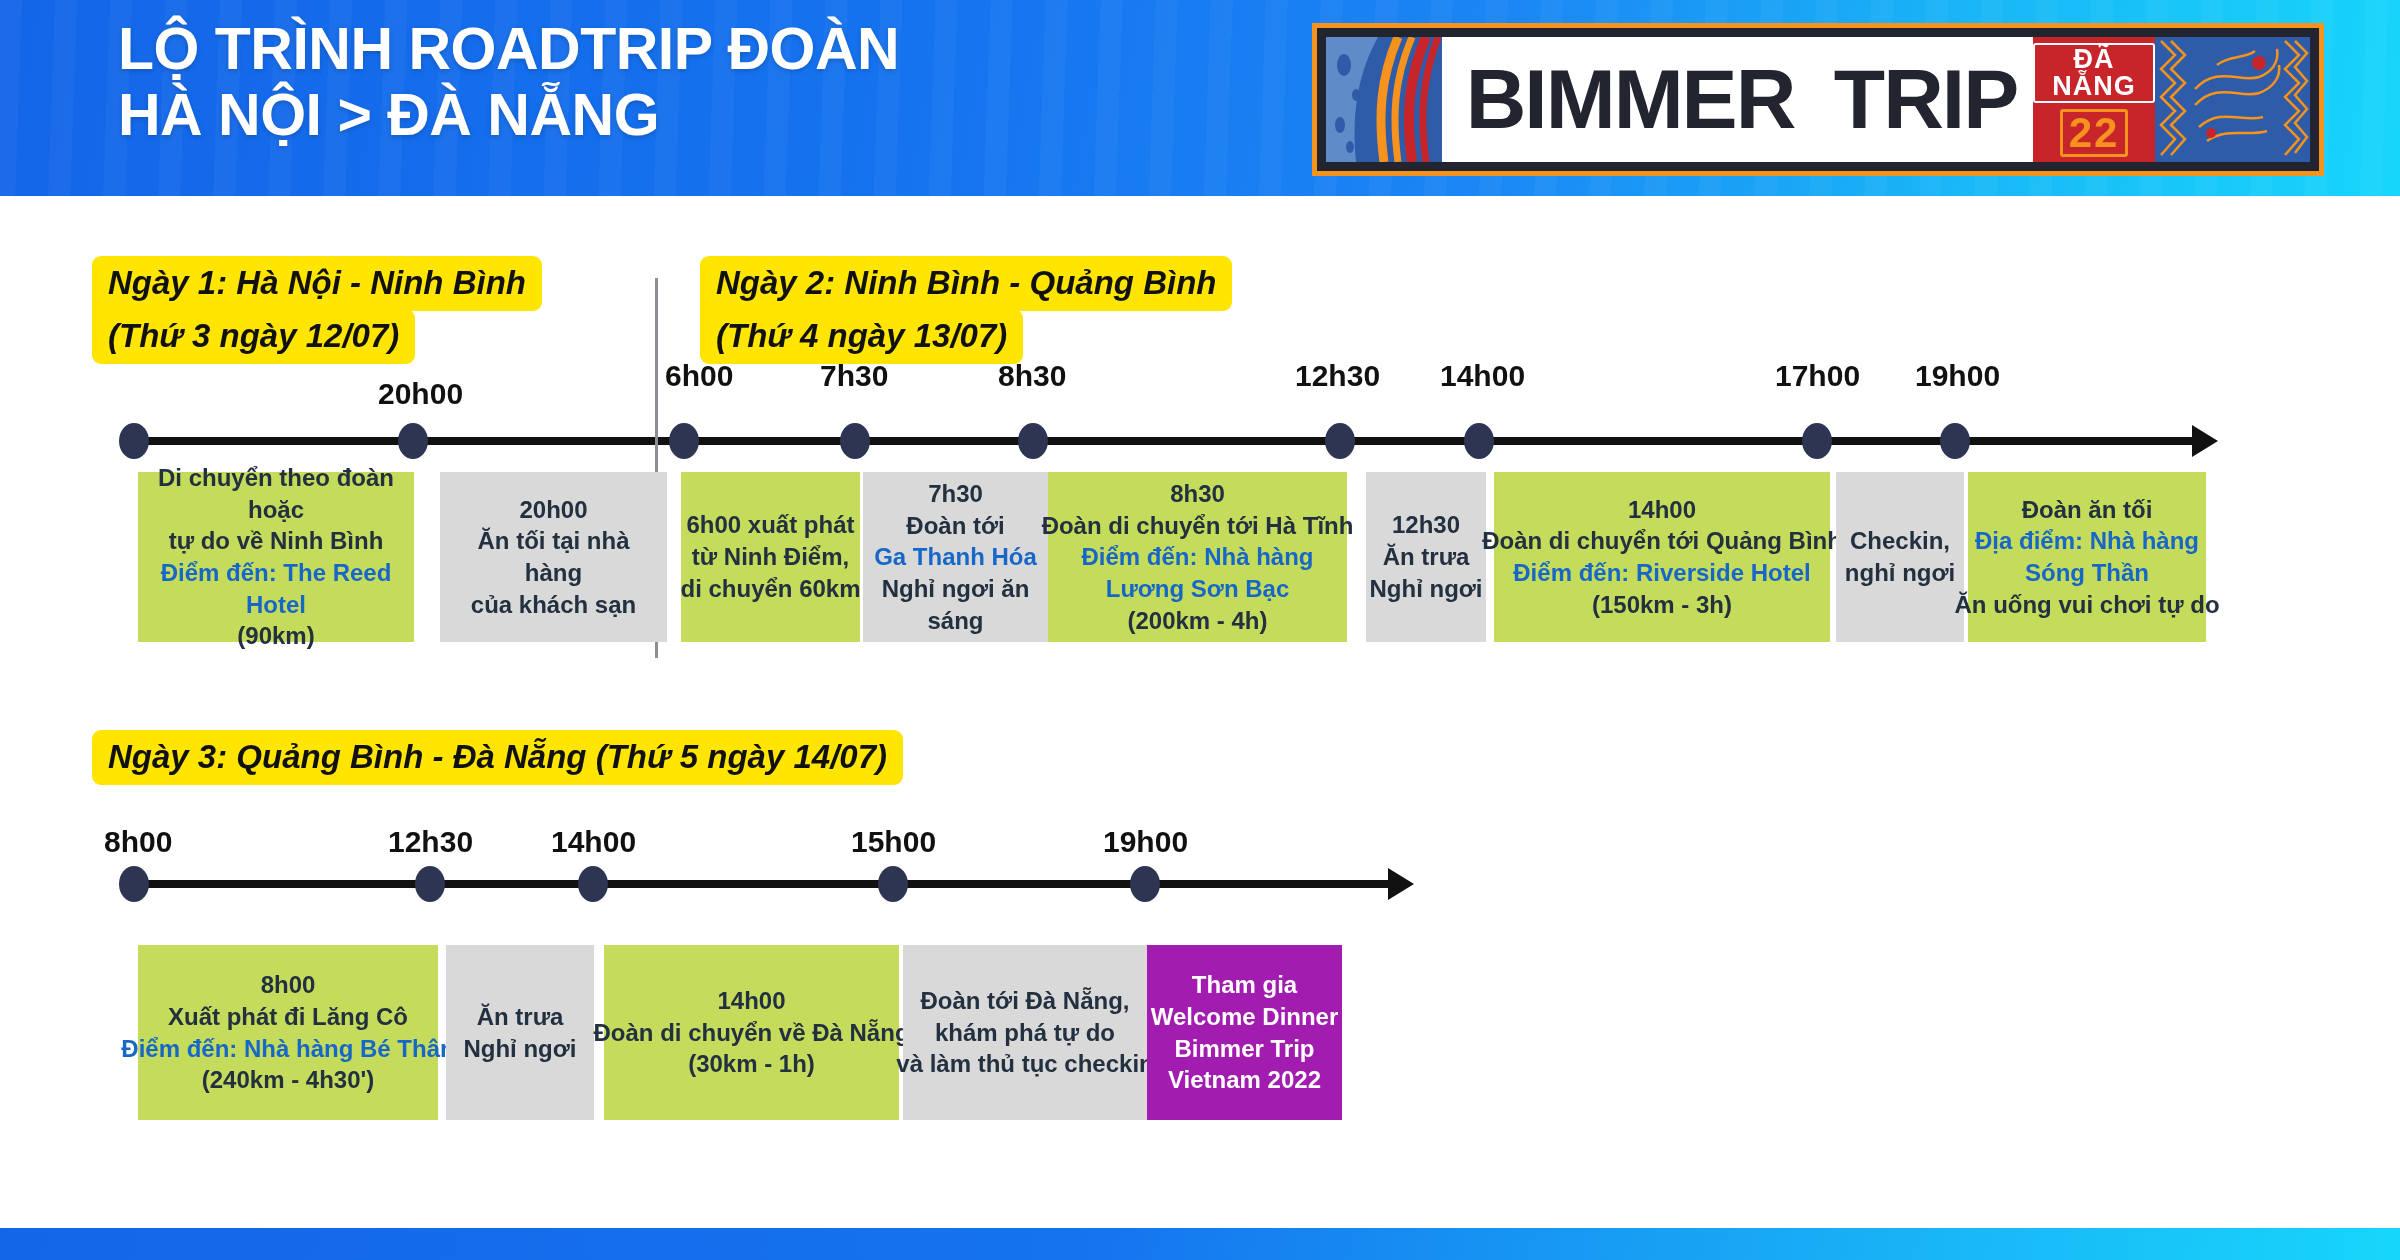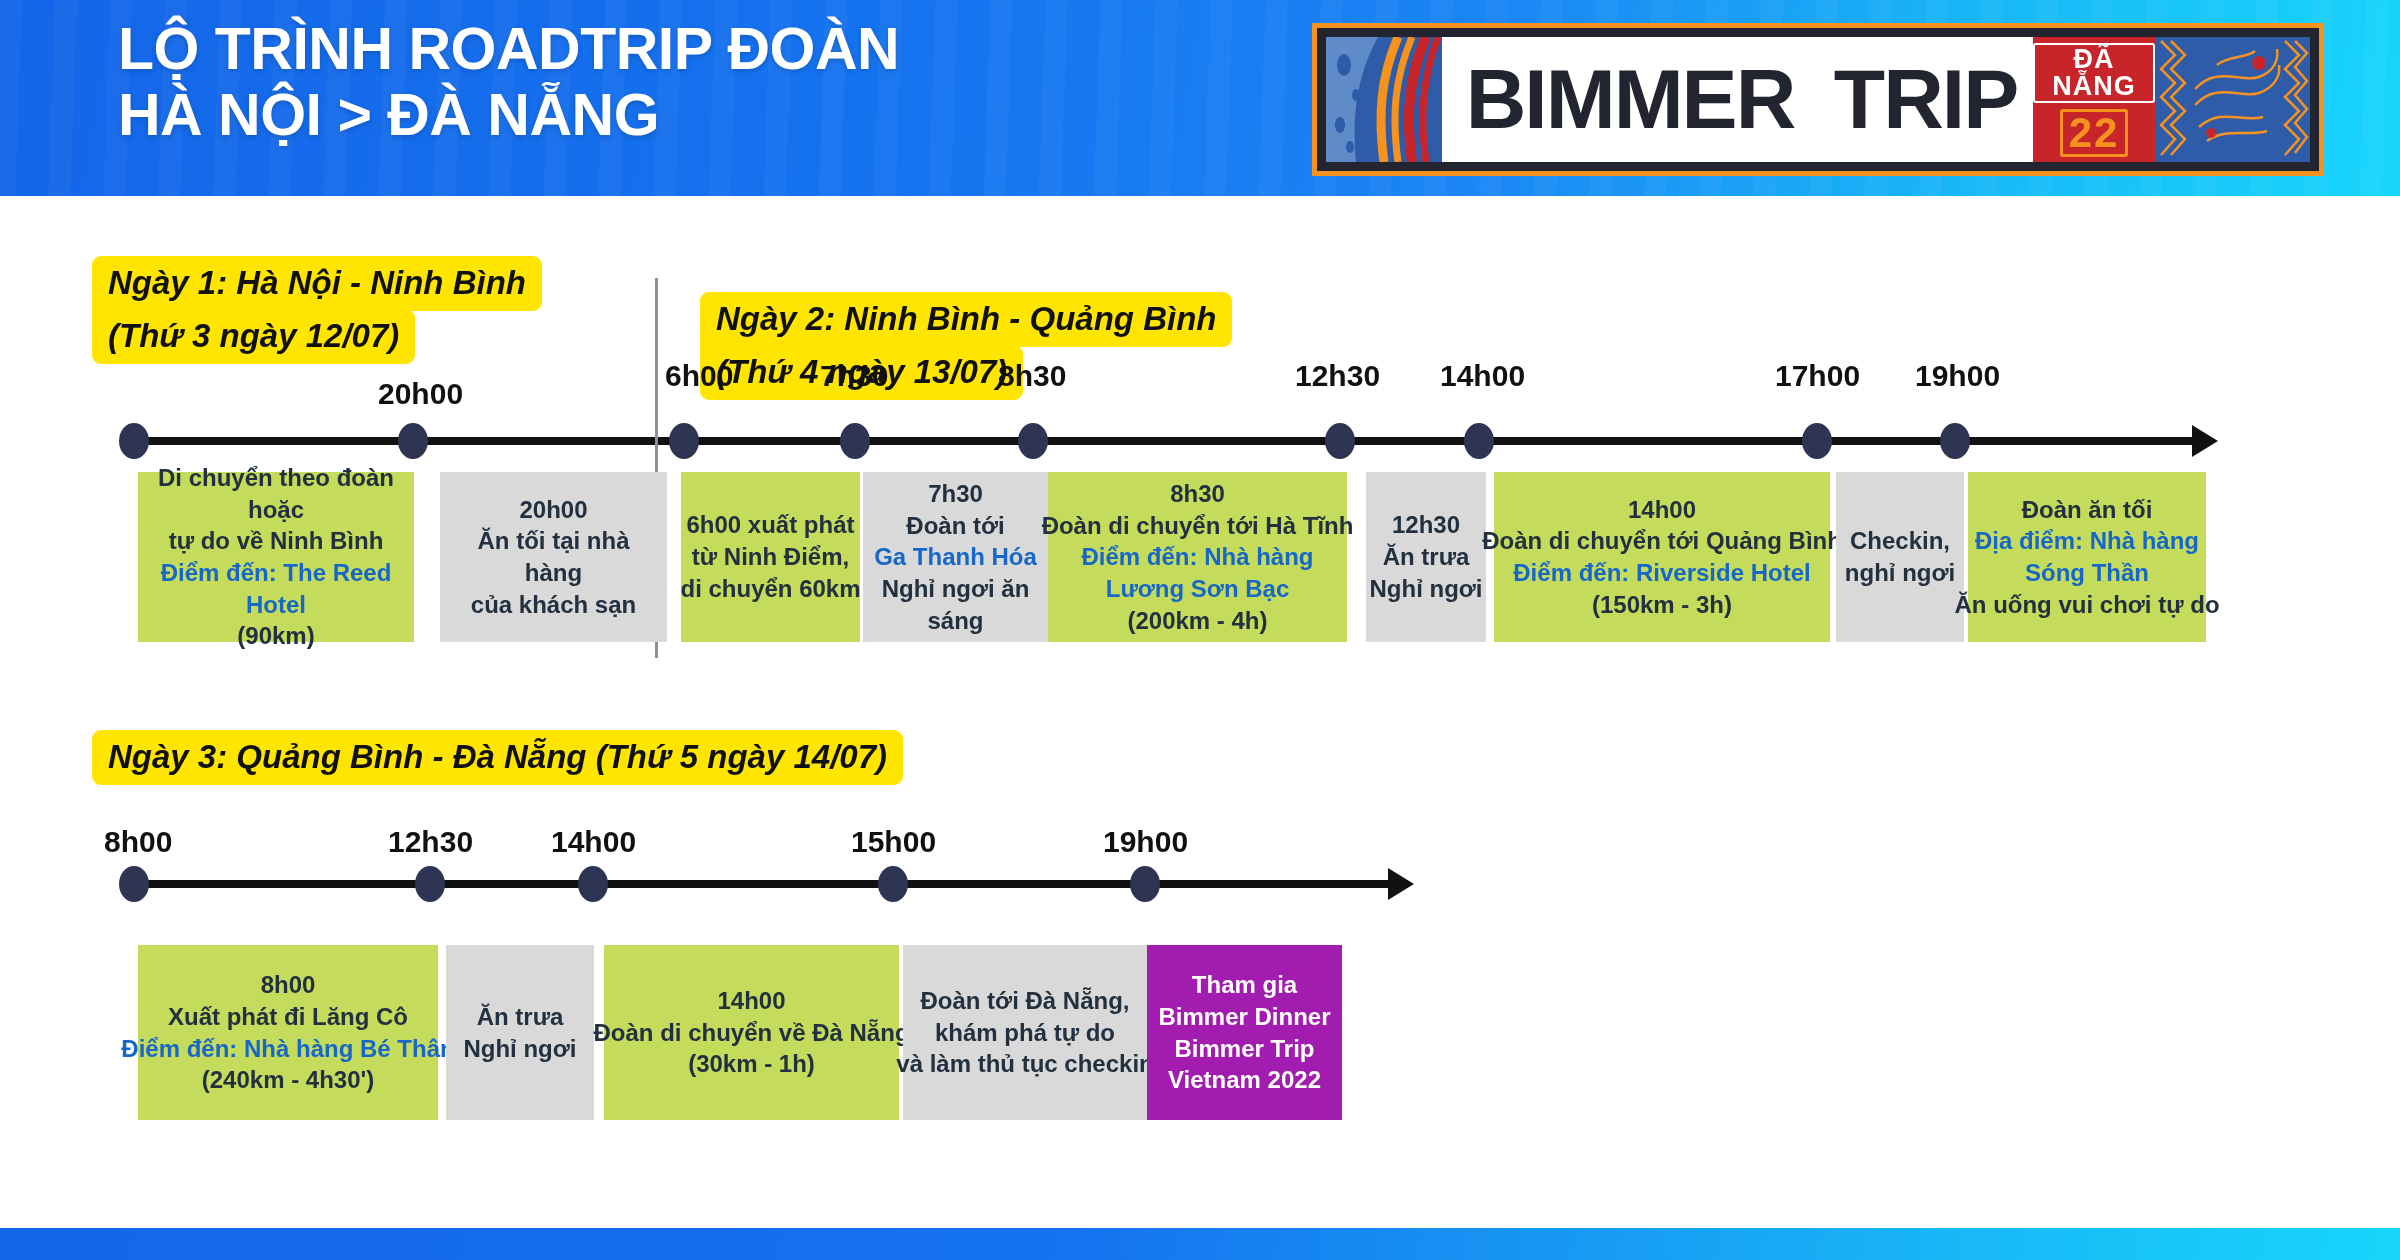--- a/index.html
+++ b/index.html
@@ -183,21 +183,21 @@
 
 <div class="daytag" style="left:92px;top:256px;">
   <span class="row">
     <span class="line l1">Ngày 1: Hà Nội - Ninh Bình</span>
   </span>
   <span class="row">
     <span class="line l2">(Thứ 3 ngày 12/07)</span>
   </span>
 </div>
 
-<div class="daytag" style="left:700px;top:256px;margin-top:36px;">
+<div class="daytag" style="left:700px;top:256px;">
   <span class="row">
     <span class="line l1">Ngày 2: Ninh Bình - Quảng Bình</span>
   </span>
   <span class="row">
     <span class="line l2">(Thứ 4 ngày 13/07)</span>
   </span>
 </div>
 
 <div class="timeline" style="left:0;top:437px;width:2400px;">
   <div class="axis" style="left:134px;width:2060px;"></div>
@@ -327,18 +327,18 @@
 </div>
 
 <div class="card gray" style="left:903px;top:945px;width:244px;height:175px;">
   <span class="ln">Đoàn tới Đà Nẵng,</span>
   <span class="ln">khám phá tự do</span>
   <span class="ln">và làm thủ tục checkin</span>
 </div>
 
 <div class="card red" style="left:1147px;top:945px;width:195px;height:175px;">
   <span class="ln">Tham gia</span>
-  <span class="ln">Bimmer Dinner</span>
+  <span class="ln">Welcome Dinner</span>
   <span class="ln">Bimmer Trip</span>
   <span class="ln">Vietnam 2022</span>
 </div>
 
 <div id="footer"></div>
 
 </body></html>

